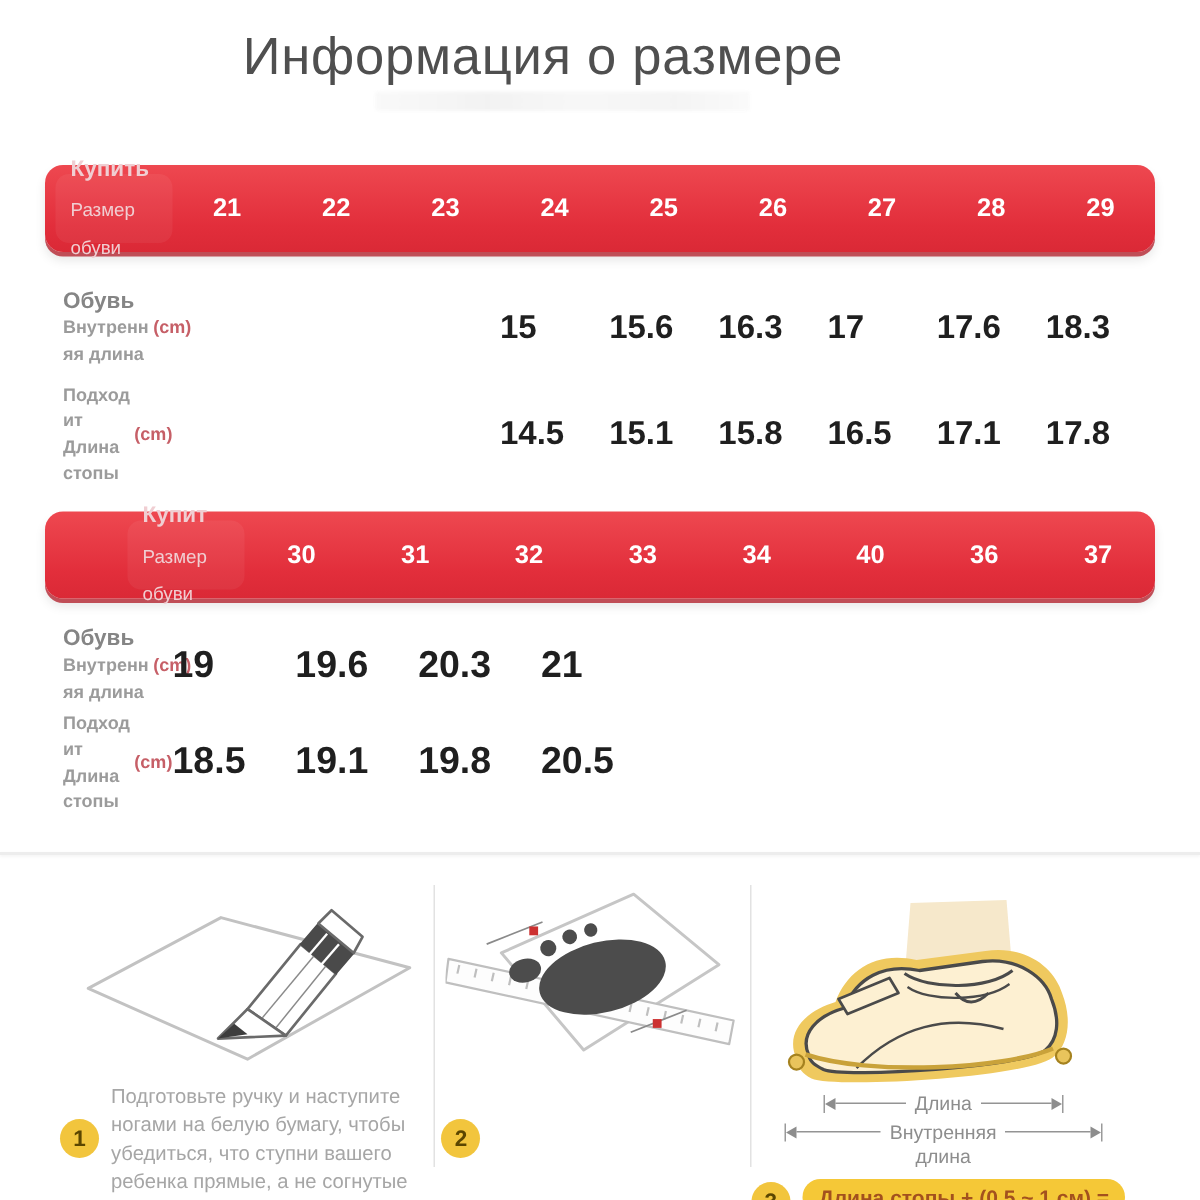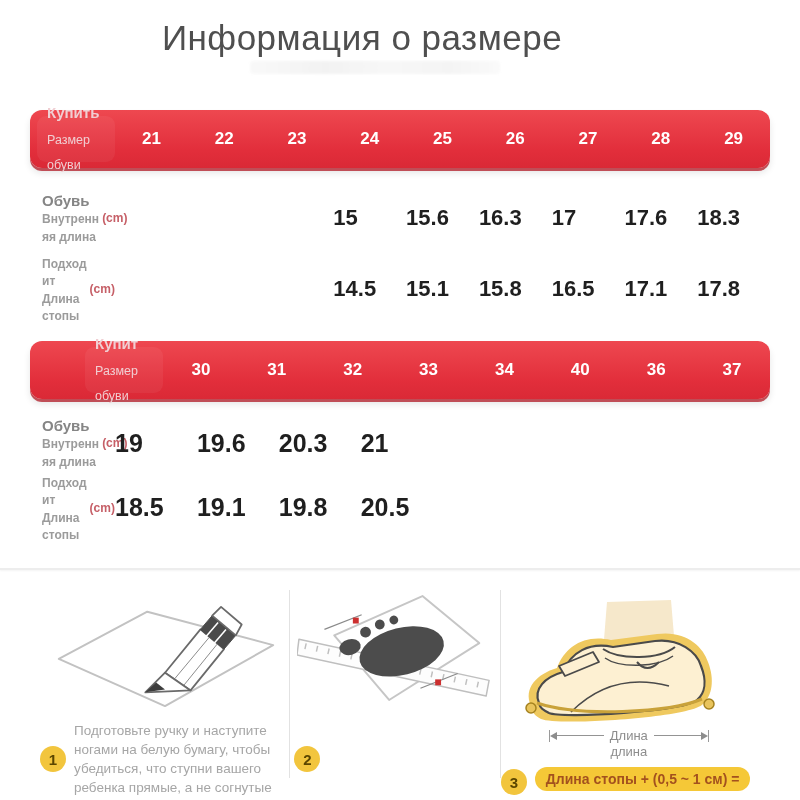--- a/index.html
+++ b/index.html
@@ -262,20 +262,29 @@
       </div>
       <div class="dim dim-length">
         <span class="tick"></span>
           <span class="arrL"></span>
           <span class="ln"></span>
         <span class="lab">Длина</span>
         <span class="ln"></span>
           <span class="arrR"></span>
           <span class="tick"></span>
       </div>
+      <div class="dim dim-outer">
+        <span class="tick"></span>
+          <span class="arrL"></span>
+          <span class="ln"></span>
+        <span class="lab">Внутренняя</span>
+        <span class="ln"></span>
+          <span class="arrR"></span>
+          <span class="tick"></span>
+      </div>
       <div class="dim-sub">длина</div>
       <div class="step-row">
         <div class="badge b3">3</div>
         <div>
           <span class="pill">Длина стопы + (0,5 ~ 1 см) =</span>
           
         </div>
       </div>
     </div>
 

